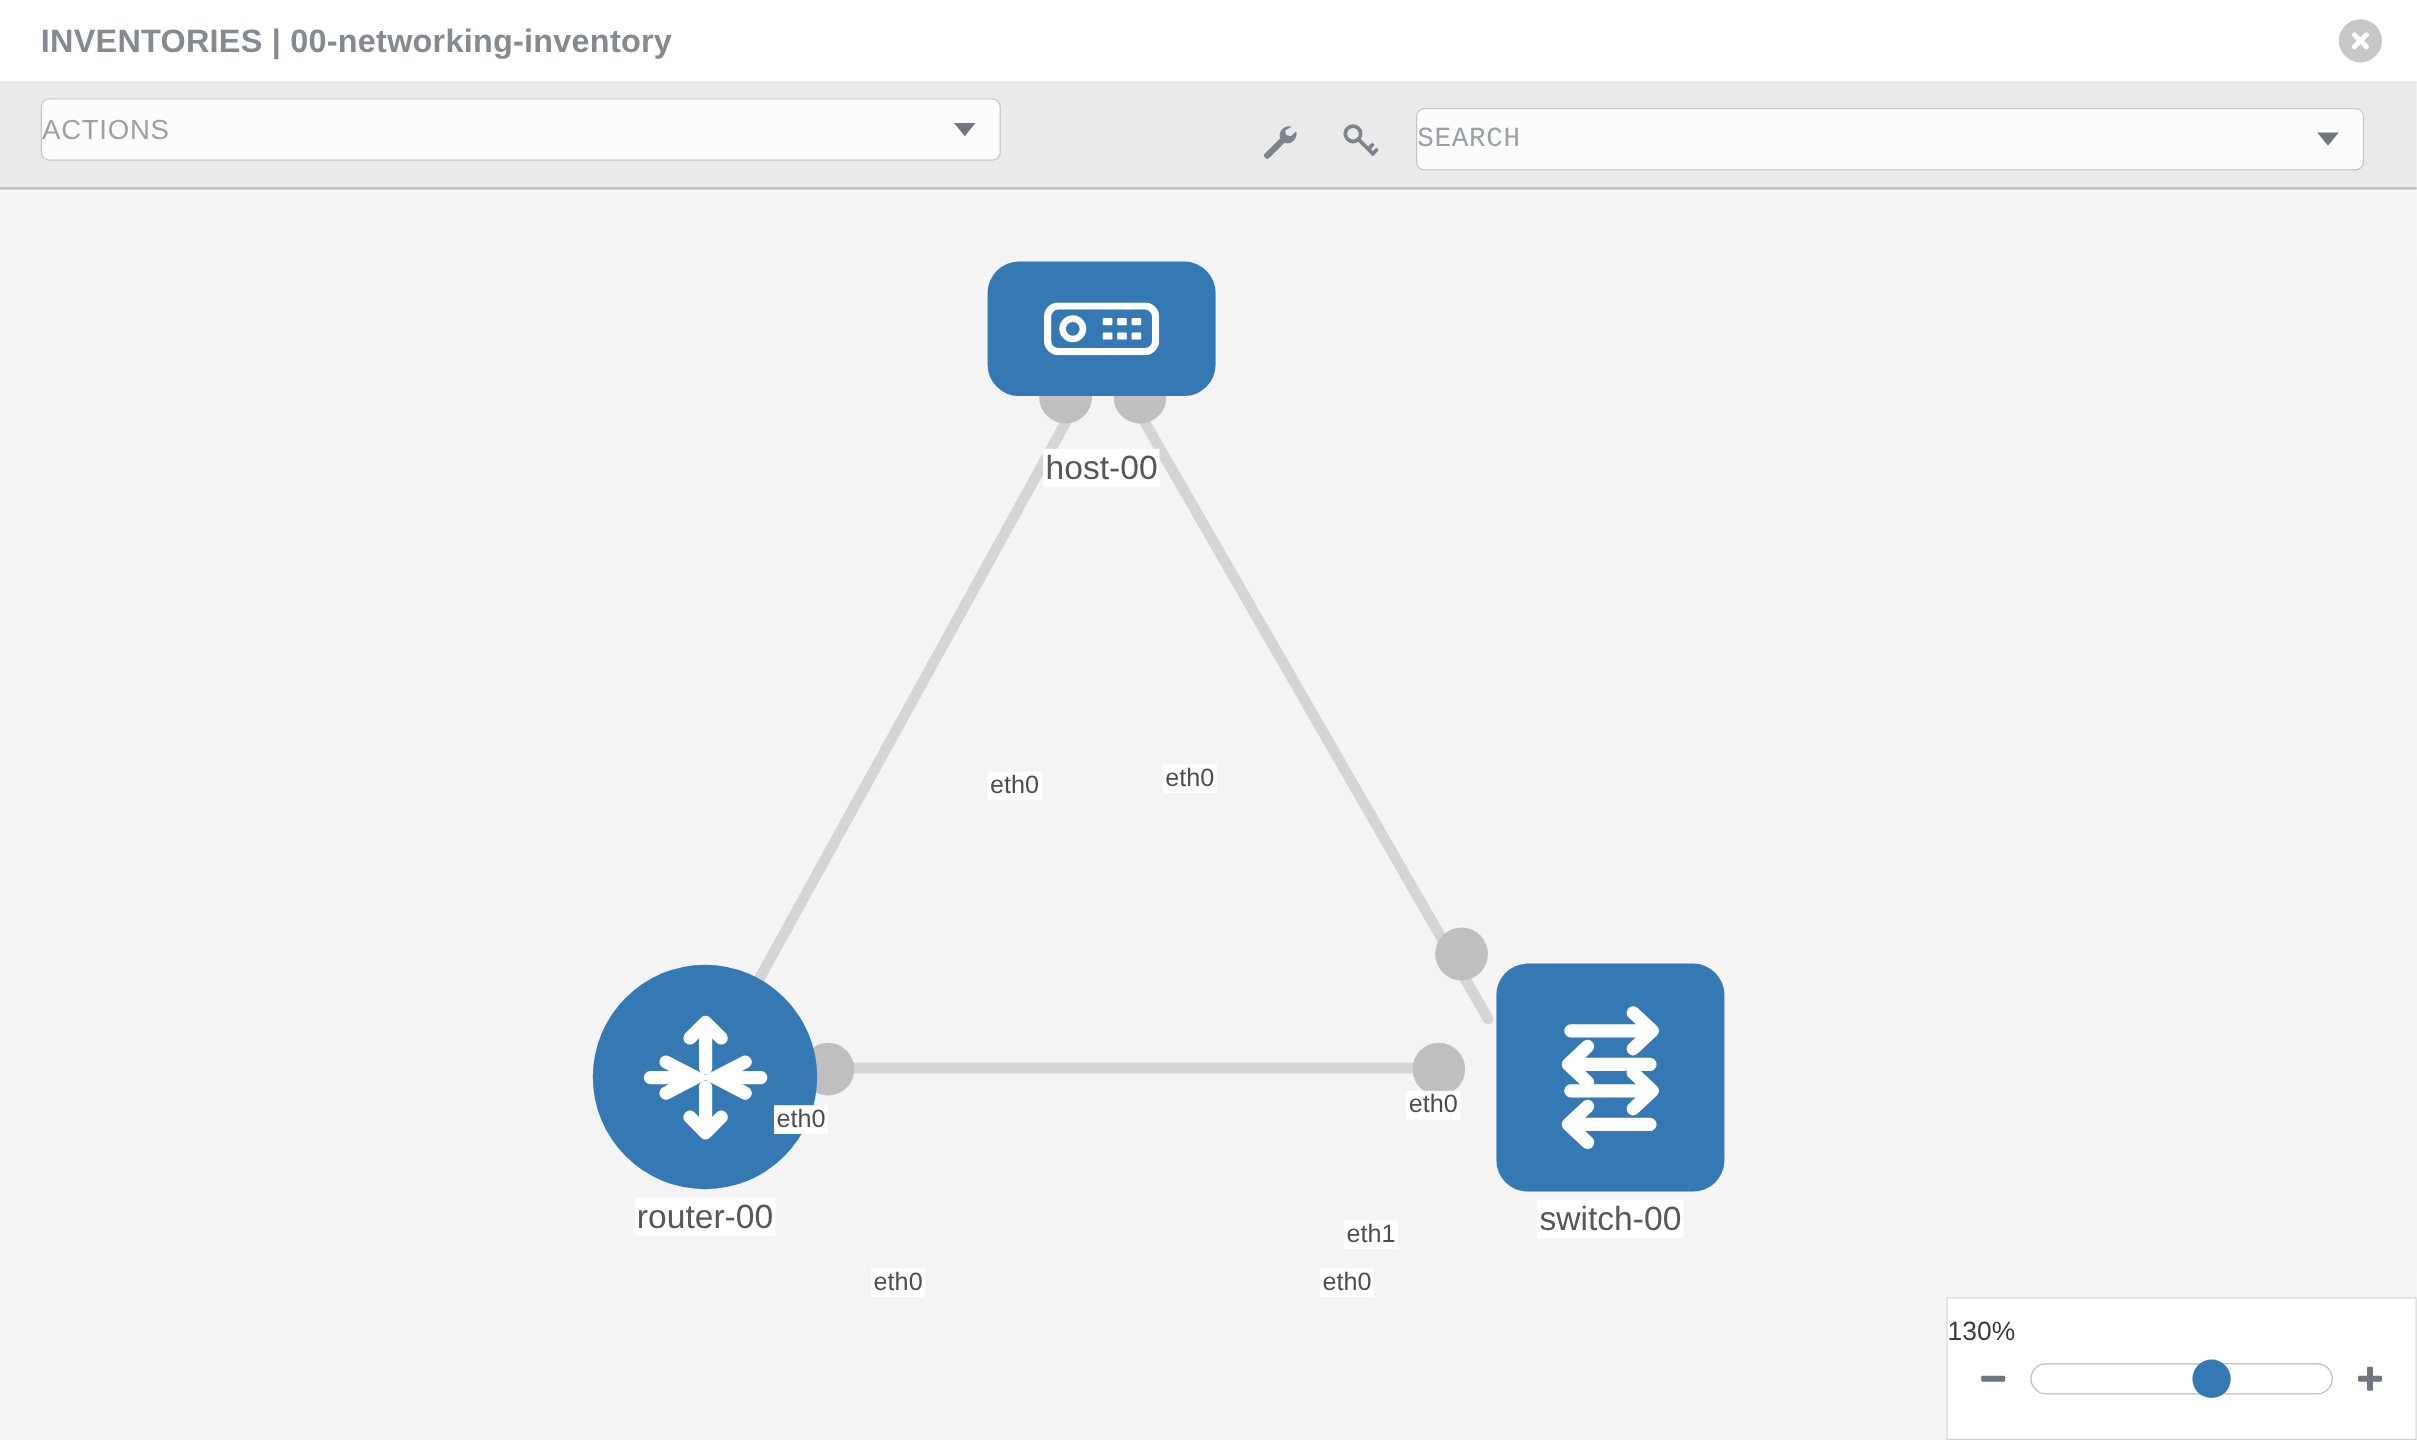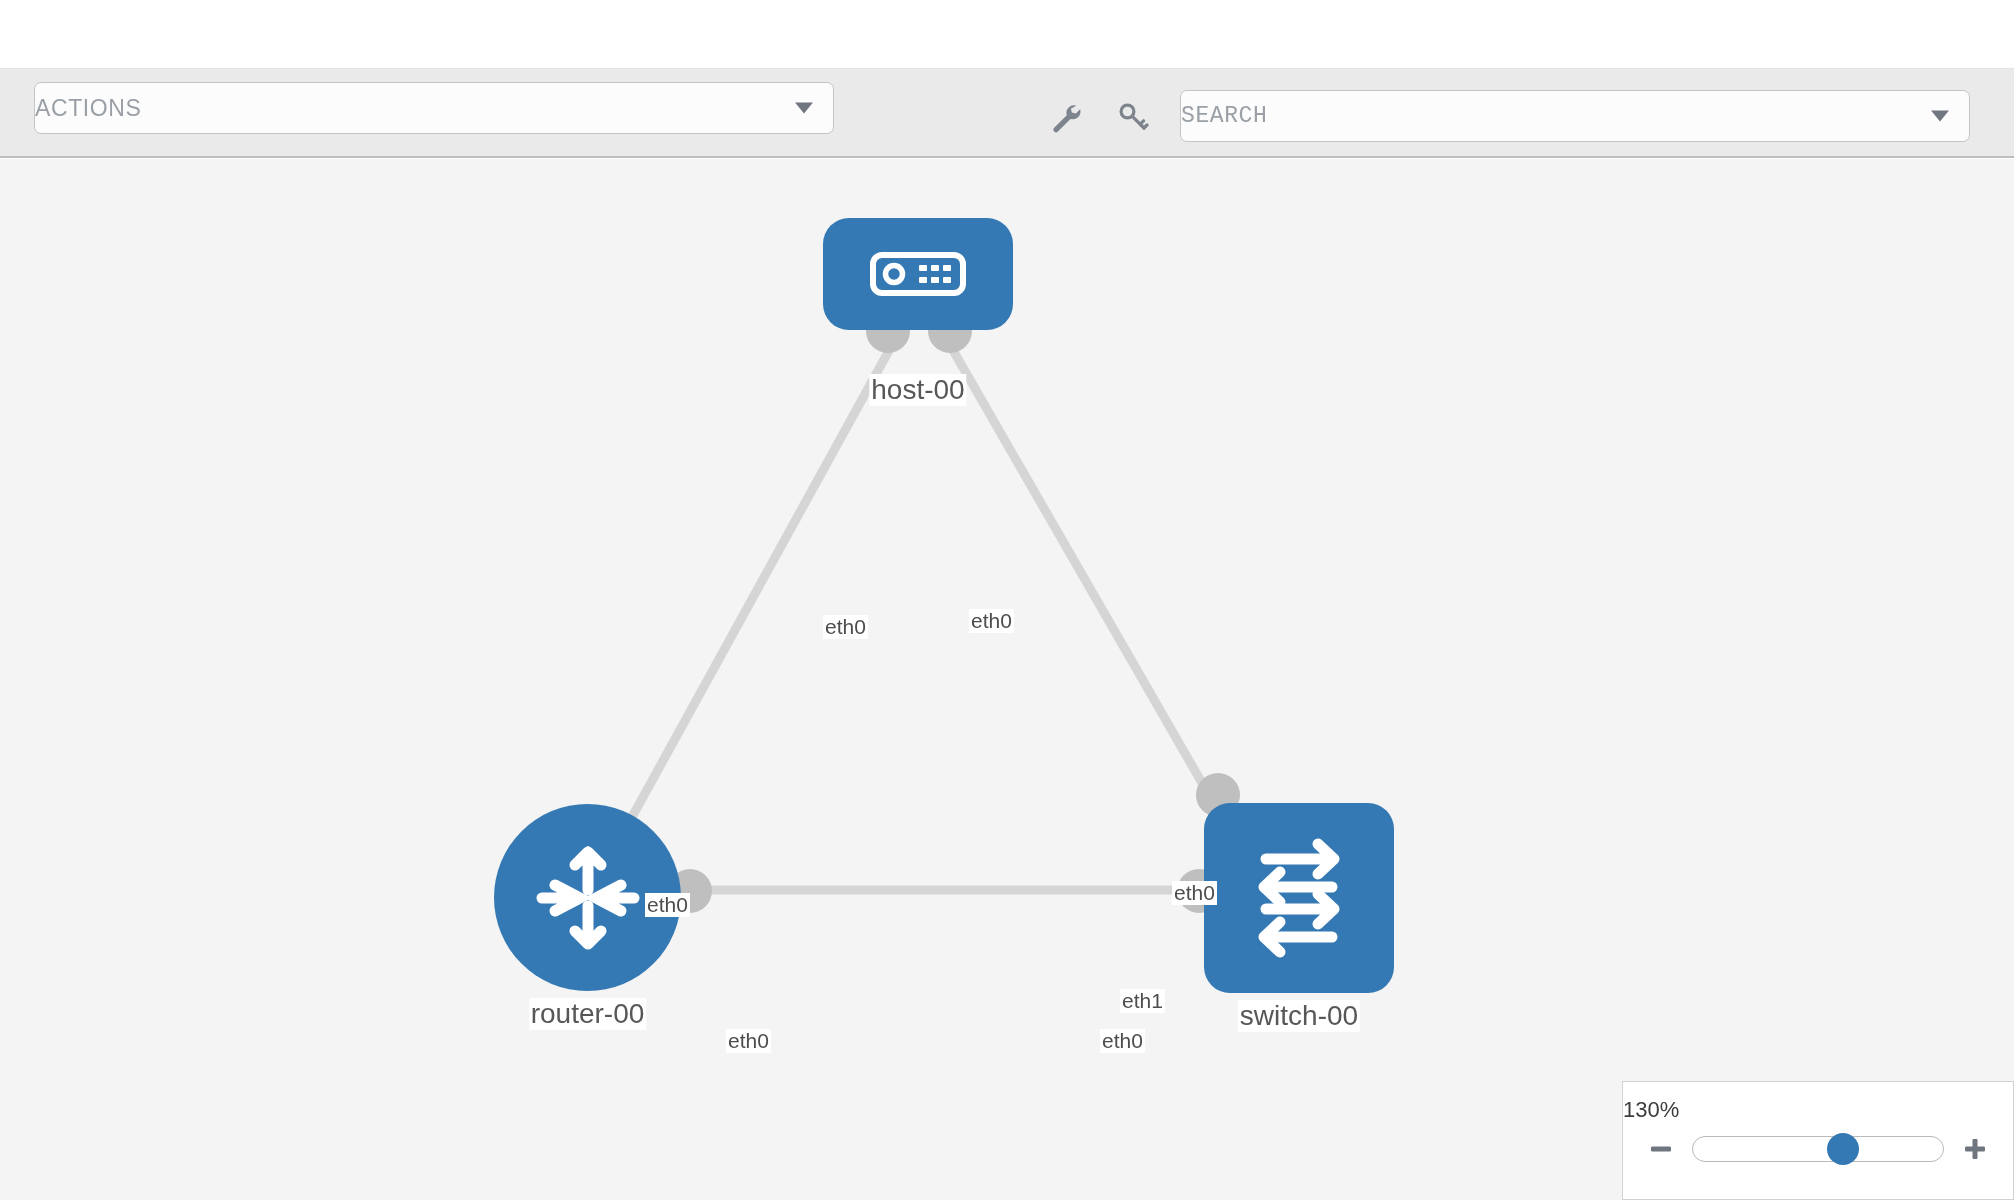--- a/index.html
+++ b/index.html
@@ -97,38 +97,38 @@
   #node-host { left: 823px; top: 59px; }
   #node-host .node-shape { width: 190px; height: 112px; border-radius: 26px; }
   #node-host .node-label { top: 120px; margin-top: 36px; }
 
   
   #node-router { left: 494px; top: 645px; }
   #node-router .node-shape { width: 187px; height: 187px; border-radius: 50%; }
   #node-router .node-label { top: 178px; margin-top: 16px; }
 
   
-  #node-switch { left: 1204px; top: 644px; }
+  #node-switch { left: 1247px; top: 644px; }
   #node-switch .node-shape { width: 190px; height: 190px; border-radius: 26px; }
   #node-switch .node-label { top: 197px; }
 
   
   .nub {
     position: absolute;
     background: #bfbfbf;
     border-radius: 50%;
     width: 44px; height: 44px;
   }
 
   
   .if-label {
     position: absolute;
     font-size: 21px; color: #4d4d4d;
     background: #ffffff;
-    white-space: nowrap; padding: 0 2px;
+    white-space: nowrap; padding: 0 2px; margin-top: 28px;
   }
 
   
   .zoom-panel {
     position: absolute; left: 1622px; top: 1081px;
     width: 392px; height: 119px;
     background: #ffffff;
     border: 1px solid #d2d2d2;
   }
   .zoom-value {
@@ -160,20 +160,28 @@
     background: #3579b4;
     transform: translate(-50%, -50%);
     cursor: pointer;
   }
 </style>
 </head>
 <body>
 
 <div id="app">
 
+  <div class="header">
+    <div class="header-title">INVENTORIES | 00-networking-inventory</div>
+    <div class="close-btn">
+      <svg width="22" height="22" viewBox="0 0 22 22" aria-hidden="true">
+        <path d="M6 6 L16 16 M16 6 L6 16" stroke="#ffffff" stroke-width="4.2" stroke-linecap="round"></path>
+      </svg>
+    </div>
+  </div>
 
   <div class="toolbar"></div>
 
   <div class="select-box" id="actions-select">
     <span class="sel-text">ACTIONS</span>
     <span class="caret"></span>
   </div>
 
   <div class="tool-icon" id="wrench-icon">
     <svg width="34" height="34" viewBox="0 0 34 34" aria-hidden="true">

